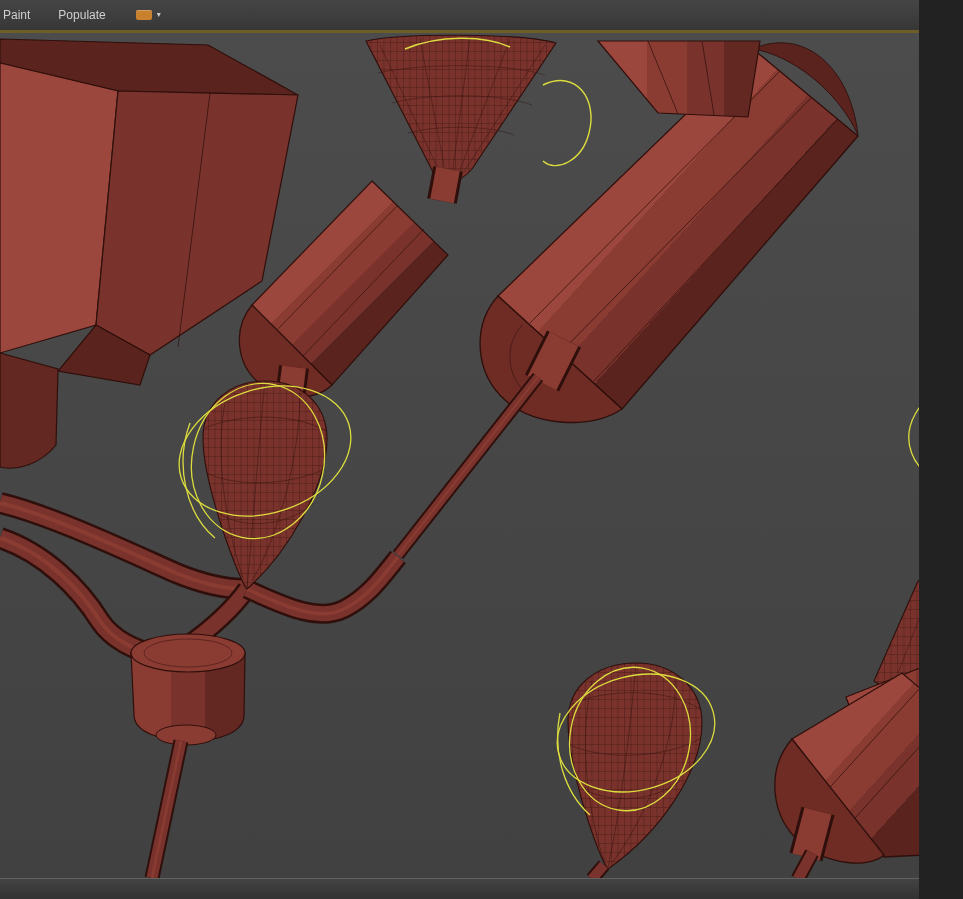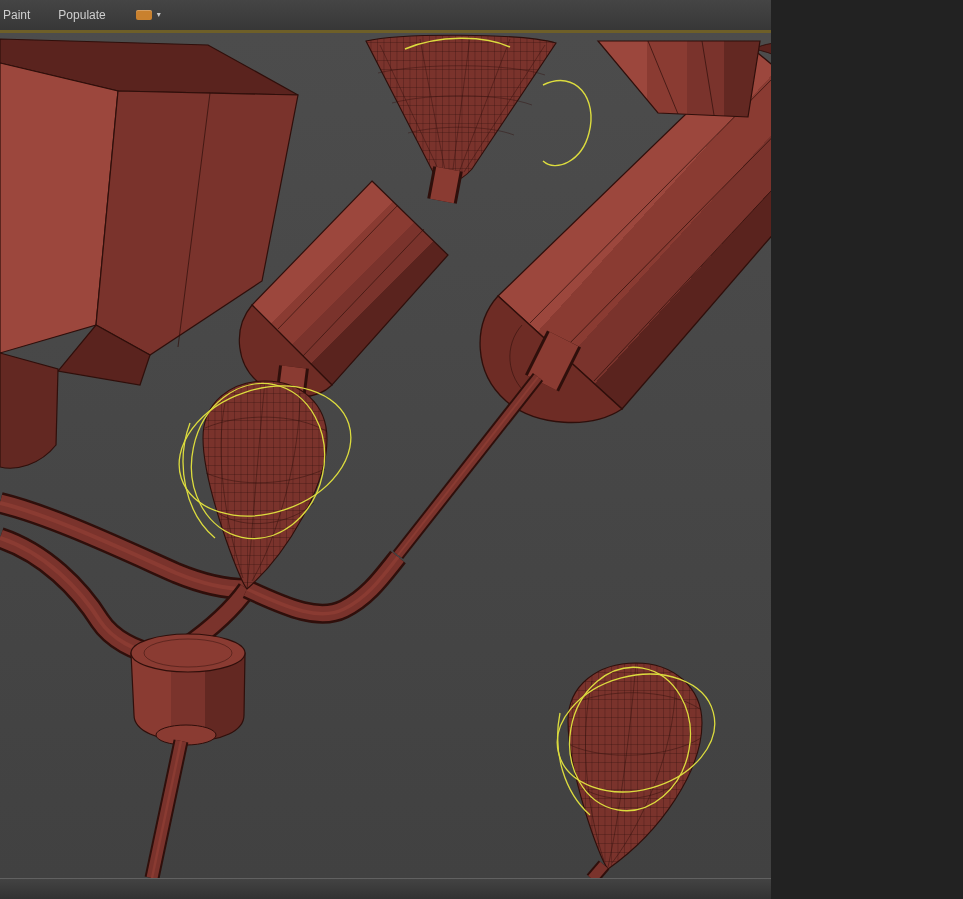--- a/index.html
+++ b/index.html
@@ -6,21 +6,21 @@
     --toolbar-bg:#373737; --toolbar-grad-top:#454545; --toolbar-text:#cfcfcf;
     --accent-orange:#c9812e; --active-border:#6e5f28;
     --viewport-bg:#4c4c4c; --viewport-bg-deep:#414141;
     --obj-light:#9c473d; --obj-mid:#8a3b32; --obj-base:#7a332c;
     --obj-dark:#632822; --obj-deep:#5a231e; --obj-cap:#6e2c25;
     --edge:#2f0f0b; --helper-yellow:#dcdc3e;
     --bar-bg:#323232; --bar-grad-top:#434343;
   }
   *{box-sizing:border-box;margin:0;padding:0}
   body{font-family:"Liberation Sans",sans-serif;background:#222}
-  .app{width:771px;height:899px;position:relative;overflow:hidden;background:var(--viewport-bg)}
+  .app{width:919px;height:899px;position:relative;overflow:hidden;background:var(--viewport-bg)}
   .toolbar{height:30px;display:flex;align-items:center;background:linear-gradient(var(--toolbar-grad-top),var(--toolbar-bg));color:var(--toolbar-text);font-size:12px}
   .tab{padding:0 14px;height:100%;display:flex;align-items:center;cursor:default;white-space:nowrap}
   .tab:first-child{padding-left:3px}
   .flyout{display:flex;align-items:center;gap:5px;margin-left:12px;padding:2px 4px;cursor:default}
   .flyout-icon{width:16px;height:10px;border-radius:2px;background:var(--accent-orange);display:inline-block;box-shadow:inset 0 1px 0 rgba(255,255,255,.25)}
   .caret{font-size:8px;line-height:1;color:#c8c8c8}
   .active-border{height:3px;background:var(--active-border)}
   .viewport{position:relative;height:845px;overflow:hidden;background:var(--viewport-bg)}
   .viewport svg{display:block}
   .bottombar{height:21px;border-top:1px solid #616161;background:linear-gradient(var(--bar-grad-top),var(--bar-bg))}

